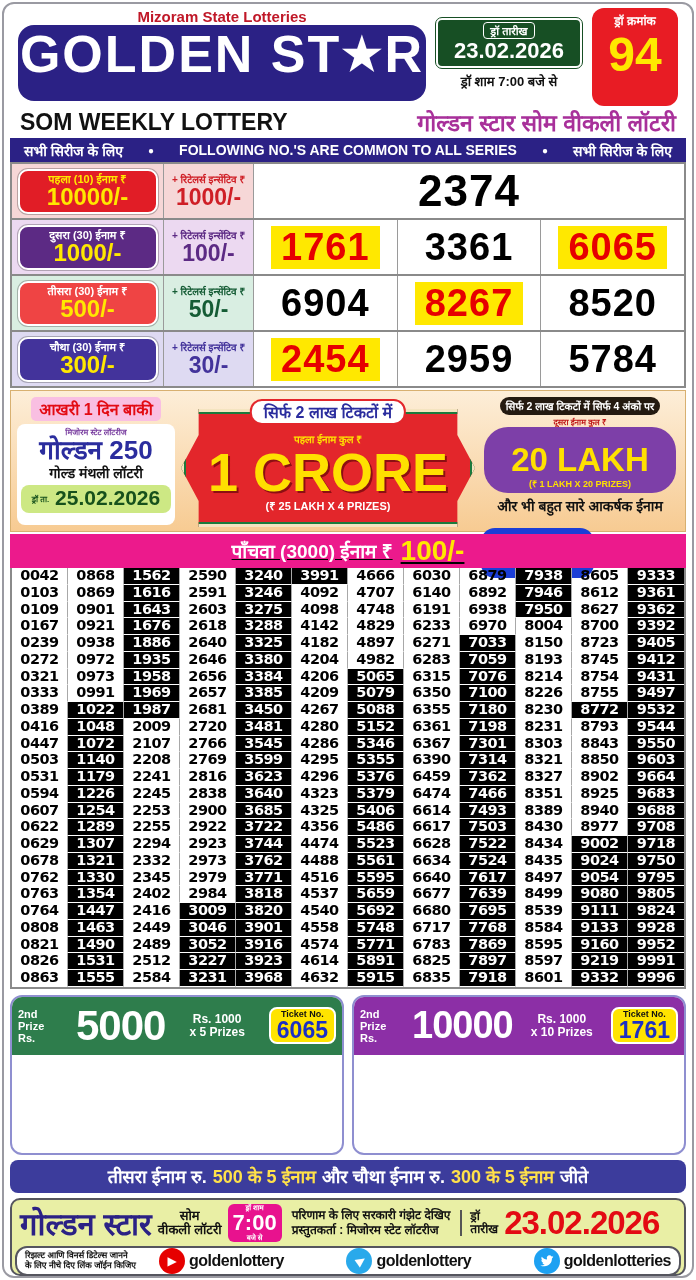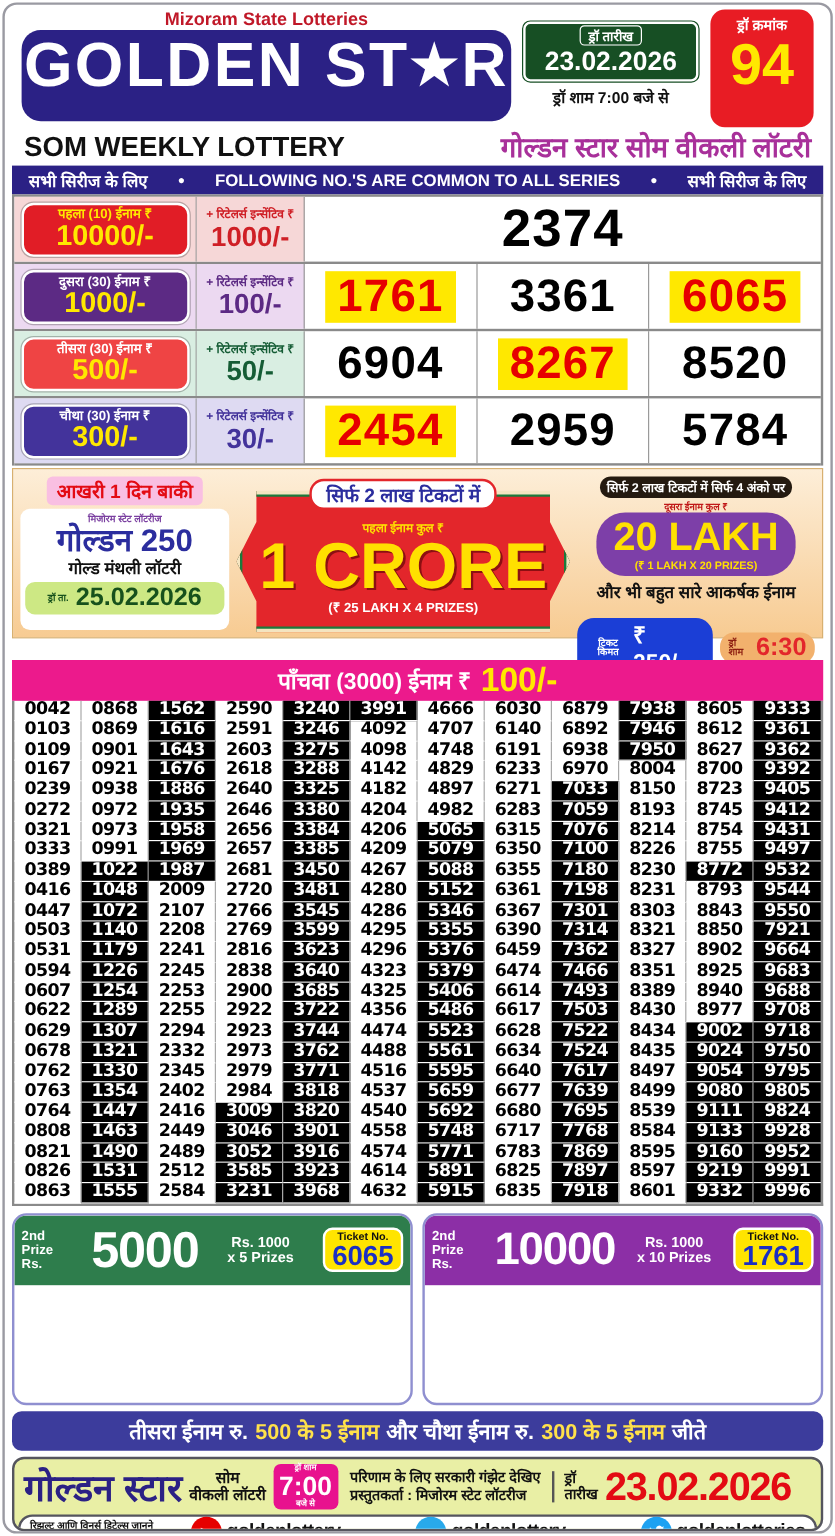--- a/index.html
+++ b/index.html
@@ -55,21 +55,21 @@
   .pnums { flex:1; display:flex; }
   .pnum { flex:1; display:flex; align-items:center; justify-content:center; border-right:1px solid #9a9a9a; }
   .pnum:last-child { border-right:none; }
   .pnum-t { font-size:38px; font-weight:bold; color:#000; letter-spacing:1px; }
   .pnum.single .pnum-t { font-size:44px; }
   .pnum.hl .pnum-t { background:#ffe800; color:#e60000; padding:0 10px; }
 
   
   .promo { height:142px; margin-top:2px; background:linear-gradient(180deg,#fdeed8,#f7cb92);
            border:1px solid #d8b070; display:flex; gap:6px; padding:6px; }
-  .promo-left { width:174px; display:flex; flex-direction:column; align-items:center; }
+  .promo-left { width:158px; display:flex; flex-direction:column; align-items:center; }
   .urgency { background:#f9bfe2; color:#e30b13; font-weight:bold; font-size:16px; padding:1px 8px; border-radius:5px; }
   .g250 { background:#fff; border-radius:8px; width:100%; flex:1; margin-top:3px; text-align:center; padding-top:2px; }
   .g250-small { font-size:8px; font-weight:bold; color:#7a3fa0; }
   .g250-name { font-size:26px; font-weight:bold; color:#2b2d9e; line-height:26px; }
   .g250-sub { font-size:14px; font-weight:bold; color:#111; }
   .g250-date { background:#cde884; color:#17511c; font-weight:bold; font-size:21px; border-radius:8px;
                margin:3px 4px 0; line-height:26px; }
   .g250-date small { font-size:8px; vertical-align:3px; }
   .promo-center { flex:1; position:relative; display:flex; align-items:center; justify-content:center; }
   .shield { width:100%; height:118px; margin-top:14px; background:#e3262b;
@@ -77,34 +77,34 @@
             box-shadow:inset 0 0 0 3px #f4e4c0, inset 0 0 0 5px #1c7a3c;
             display:flex; flex-direction:column; align-items:center; justify-content:center; }
   .ribbon { position:absolute; top:2px; left:50%; transform:translateX(-50%); background:#fff; border:2px solid #e3262b;
             border-radius:12px; color:#2b2d9e; font-weight:bold; font-size:16px; padding:0 12px; white-space:nowrap; z-index:2; }
   .crore-small { color:#ffe000; font-size:10px; font-weight:bold; margin-top:8px; }
   .crore { color:#ffe000; font-size:54px; font-weight:bold; line-height:52px; text-shadow:2px 2px 0 #8c0f12; }
   .crore-sub { color:#fff; font-size:11px; font-weight:bold; }
   .promo-right { width:198px; display:flex; flex-direction:column; align-items:center; }
   .dark-pill { background:#241a10; color:#fff; font-weight:bold; font-size:10.5px; border-radius:10px; padding:2px 6px; white-space:nowrap; }
   .lakh-small { color:#c01818; font-size:8px; font-weight:bold; margin-top:1px; }
-  .lakh-badge { background:#7d3fa8; border-radius:24px; width:166px; text-align:center; padding:3px 0 3px; }
+  .lakh-badge { background:#7d3fa8; border-radius:24px; width:192px; text-align:center; padding:16px 0 3px; }
   .lakh { color:#ffe000; font-size:33px; font-weight:bold; line-height:34px; }
   .lakh-sub { color:#ffe000; font-size:9px; font-weight:bold; }
   .more-prizes { font-size:14px; font-weight:bold; color:#111; margin-top:3px; white-space:nowrap; }
   .pr-bottom { display:flex; gap:6px; margin-top:13px; align-items:center; }
   .tkt-pill { background:#1b3ed6; color:#fff; border-radius:14px; display:flex; align-items:center; gap:3px; padding:1px 8px; }
   .tkt-label { font-size:8px; font-weight:bold; line-height:8px; text-align:center; }
   .tkt-price { font-size:19px; font-weight:bold; }
   .time-pill { background:#f2b16d; border-radius:12px; display:flex; align-items:center; gap:3px; padding:1px 7px; }
   .time-label { font-size:8px; font-weight:bold; color:#8c1d10; line-height:8px; }
   .time-val { font-size:21px; font-weight:bold; color:#e3262b; }
 
   
-  .fifth-band { background:#ec1a8c; height:34px; margin-top:18px; display:flex; align-items:center; justify-content:center; gap:8px; }
+  .fifth-band { background:#ec1a8c; height:34px; margin-top:2px; display:flex; align-items:center; justify-content:center; gap:8px;text-decoration:underline; }
   .fifth-label { color:#fff; font-size:19px; font-weight:bold; }
   .fifth-amt { color:#ffe800; font-size:28px; font-weight:bold; }
 
   .grid { display:grid; grid-template-columns:repeat(12,1fr); grid-auto-rows:16.75px; border:2px solid #8a8a8a; border-top:none; }
   .gcell { font-family:"DejaVu Sans", sans-serif; font-size:14.5px; font-weight:bold; color:#000; text-align:center;
            line-height:15.5px; border-right:1px solid #a8a8a8; border-bottom:1px solid #fff; letter-spacing:-0.5px; overflow:hidden; }
   .gcell:nth-child(12n) { border-right:none; }
   .gcell.inv { background:#000; color:#fff; }
 
   
@@ -469,21 +469,21 @@
       <div class="gcell inv">1140</div>
       <div class="gcell">2208</div>
       <div class="gcell">2769</div>
       <div class="gcell inv">3599</div>
       <div class="gcell">4295</div>
       <div class="gcell inv">5355</div>
       <div class="gcell">6390</div>
       <div class="gcell inv">7314</div>
       <div class="gcell">8321</div>
       <div class="gcell">8850</div>
-      <div class="gcell inv">7921</div>
+      <div class="gcell inv">9603</div>
       <div class="gcell">0531</div>
       <div class="gcell inv">1179</div>
       <div class="gcell">2241</div>
       <div class="gcell">2816</div>
       <div class="gcell inv">3623</div>
       <div class="gcell">4296</div>
       <div class="gcell inv">5376</div>
       <div class="gcell">6459</div>
       <div class="gcell inv">7362</div>
       <div class="gcell">8327</div>
@@ -605,21 +605,21 @@
       <div class="gcell">4574</div>
       <div class="gcell inv">5771</div>
       <div class="gcell">6783</div>
       <div class="gcell inv">7869</div>
       <div class="gcell">8595</div>
       <div class="gcell inv">9160</div>
       <div class="gcell inv">9952</div>
       <div class="gcell">0826</div>
       <div class="gcell inv">1531</div>
       <div class="gcell">2512</div>
-      <div class="gcell inv">3585</div>
+      <div class="gcell inv">3227</div>
       <div class="gcell inv">3923</div>
       <div class="gcell">4614</div>
       <div class="gcell inv">5891</div>
       <div class="gcell">6825</div>
       <div class="gcell inv">7897</div>
       <div class="gcell">8597</div>
       <div class="gcell inv">9219</div>
       <div class="gcell inv">9991</div>
       <div class="gcell">0863</div>
       <div class="gcell inv">1555</div>

